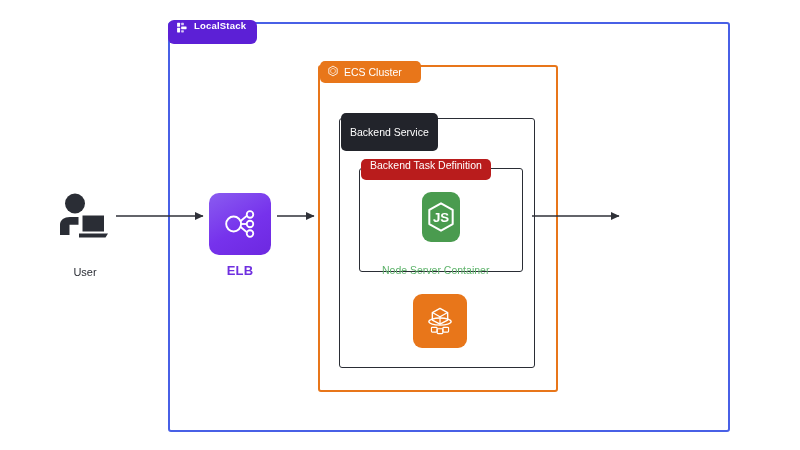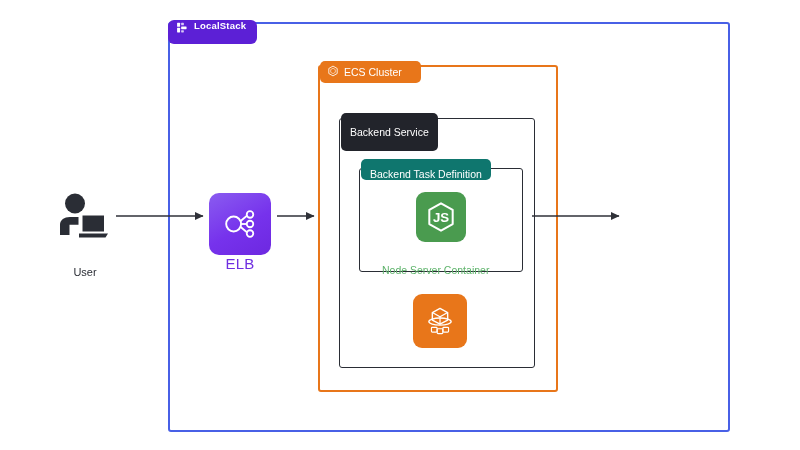--- a/index.html
+++ b/index.html
@@ -132,23 +132,23 @@
     border-radius: 3px;
     box-sizing: border-box;
     background: transparent;
   }
   .task-badge {
     position: absolute;
     left: 361px;
     top: 159px;
     height: 21px;
     display: flex;
-    align-items: flex-end;
+    align-items: flex-start;
     padding: 0 9px;
-    background: #0f766e;
+    background: #b91c1c;
     border-radius: 5px;
     box-sizing: border-box;
     z-index: 6;
   }
   .task-badge .task-label {
     color: #ffffff;
     font-size: 10.5px;
     font-weight: 500;
     white-space: nowrap;
   }
@@ -156,21 +156,21 @@
   
   .node-group {
     position: absolute;
     left: 412px;
     top: 192px;
     width: 58px;
     text-align: center;
     z-index: 5;
   }
   .node-tile {
-    width: 50px;
+    width: 38px;
     height: 50px;
     margin: 0 auto;
     border-radius: 9px;
     background: #4a9b4f;
     display: flex;
     align-items: center;
     justify-content: center;
   }
   .node-caption {
     position: absolute;
@@ -213,24 +213,24 @@
   .elb-tile {
     width: 62px;
     height: 62px;
     border-radius: 10px;
     background: linear-gradient(150deg, #8a5cf0 0%, #7632ec 55%, #6d28e0 100%);
     display: flex;
     align-items: center;
     justify-content: center;
   }
   .elb-caption {
-    margin-top: 0;
+    margin-top: 8px;
     color: #6f2fe0;
-    font-size: 15px;
-    font-weight: normal;
+    font-size: 13px;
+    font-weight: bold;
     letter-spacing: 0.2px;
   }
 
   
   .ecr-group {
     position: absolute;
     left: 623px;
     top: 189px;
     width: 62px;
     text-align: center;

